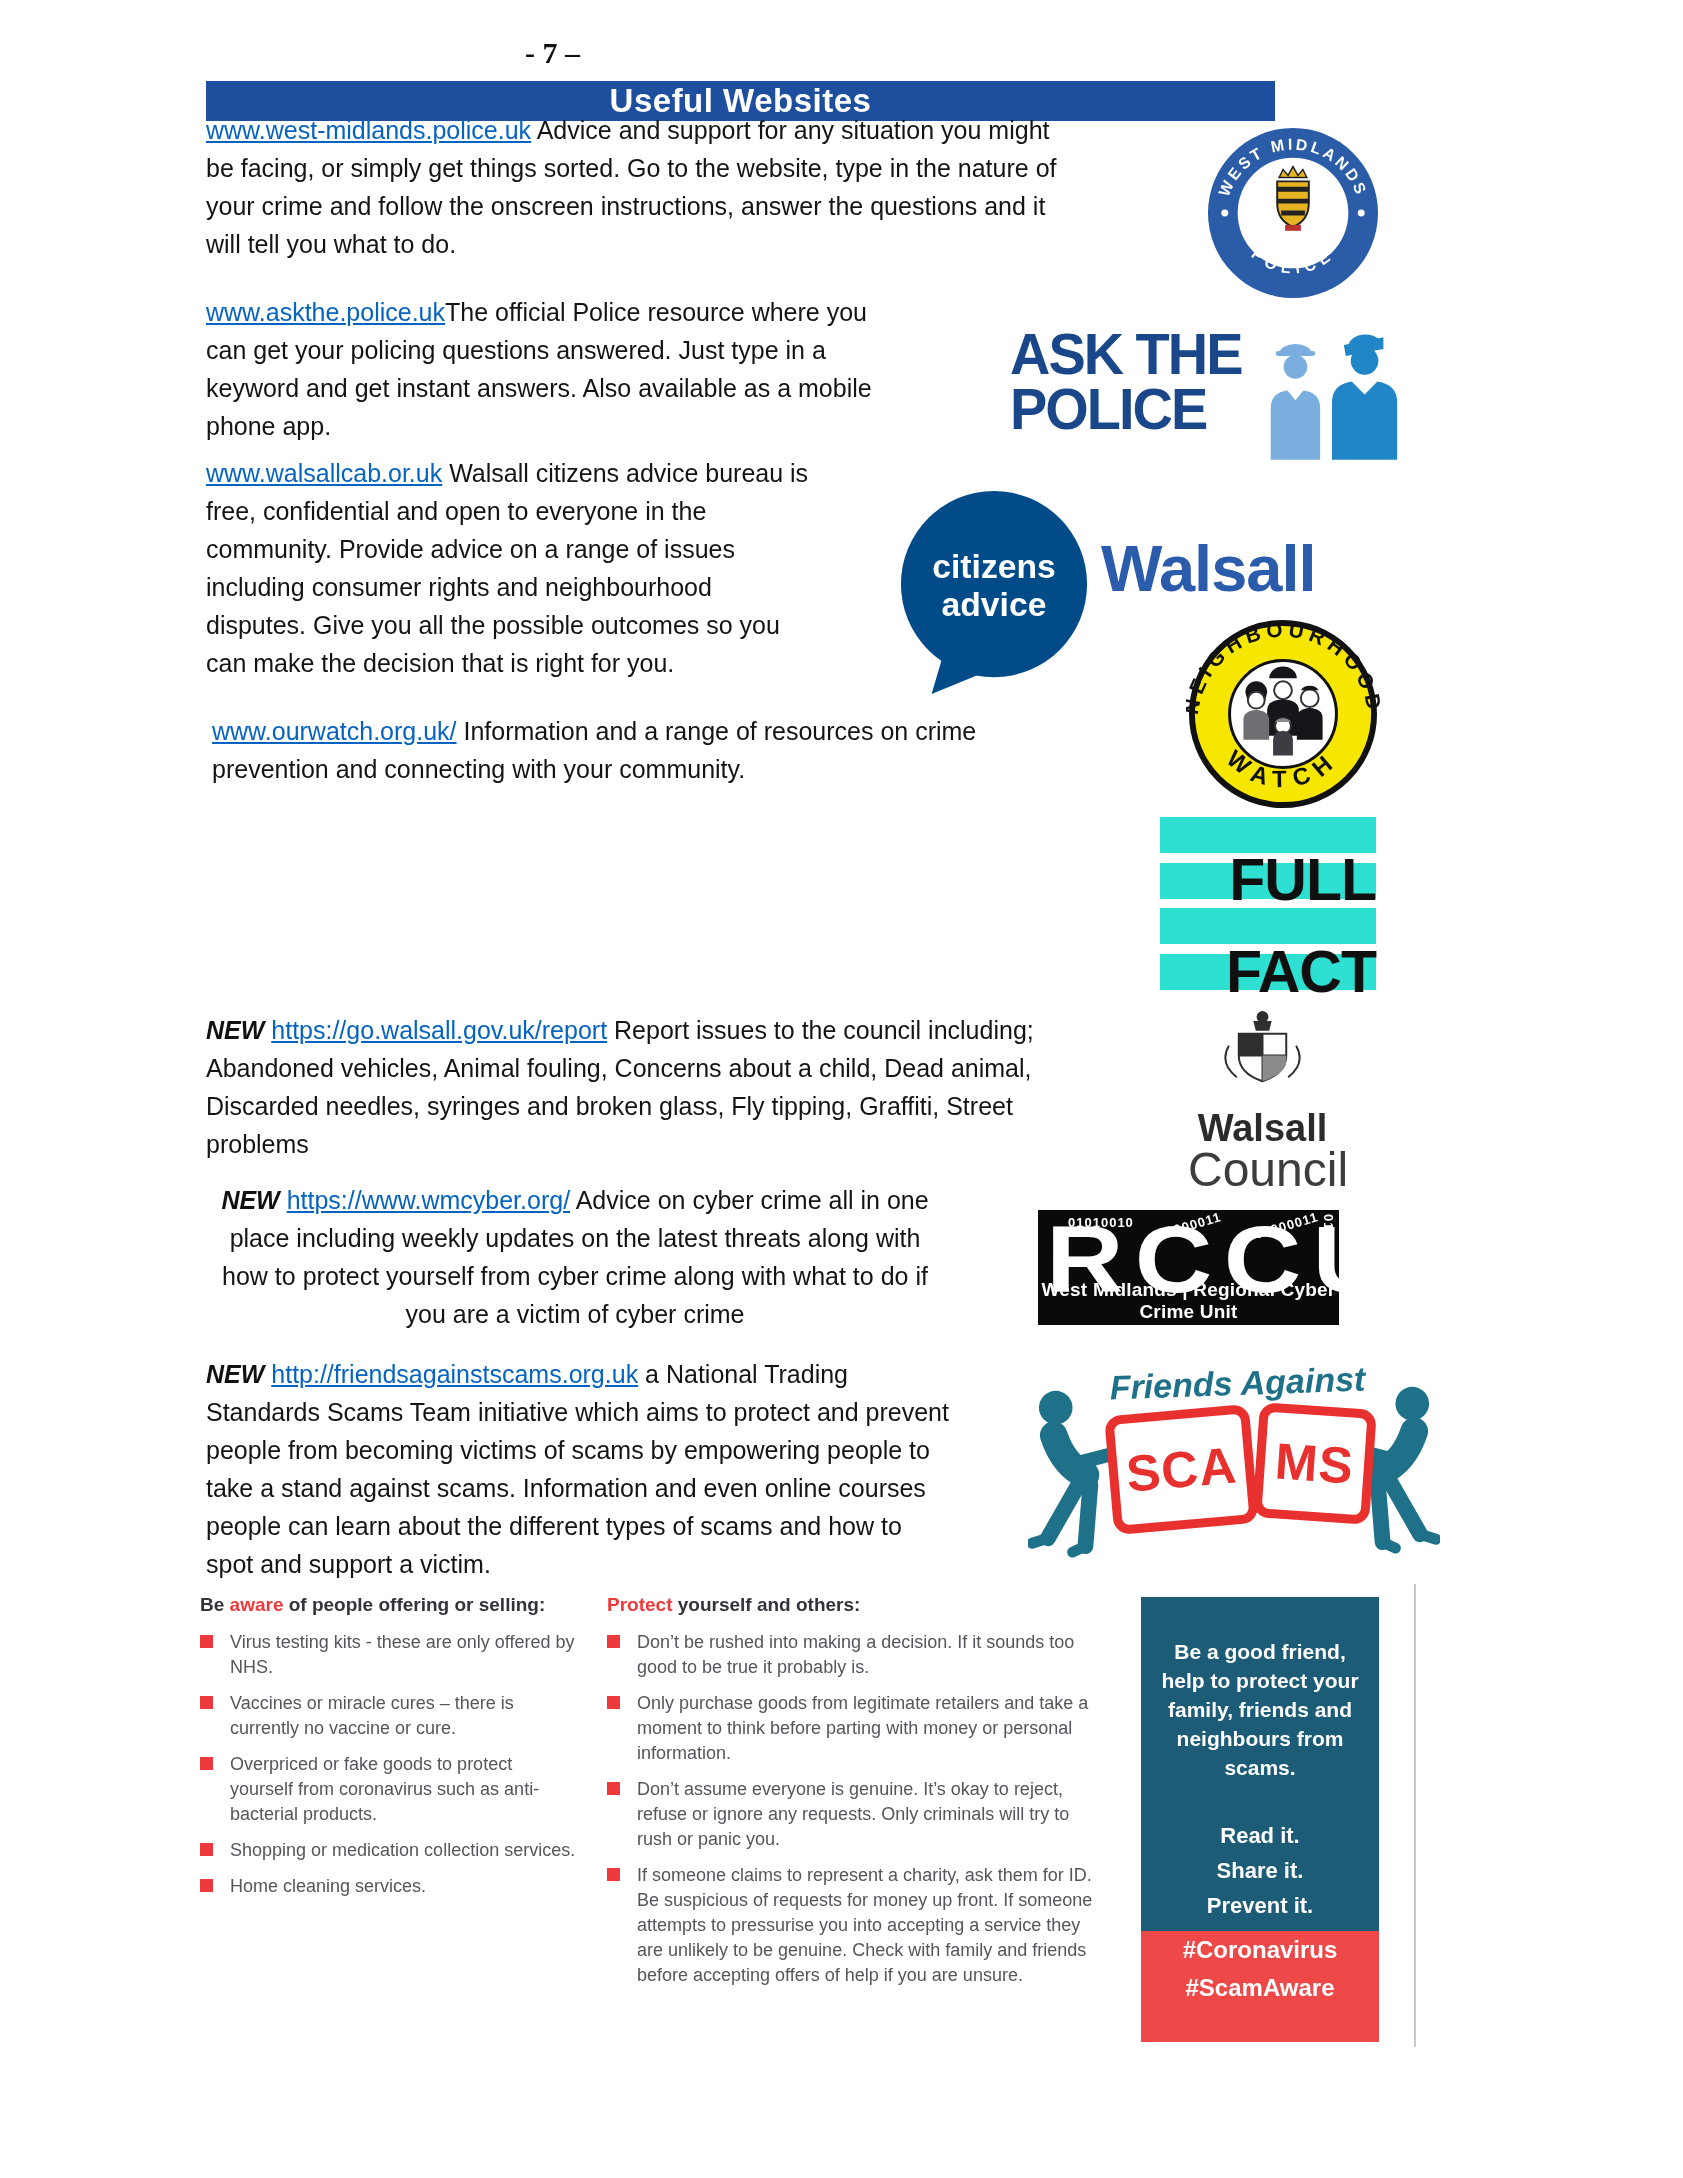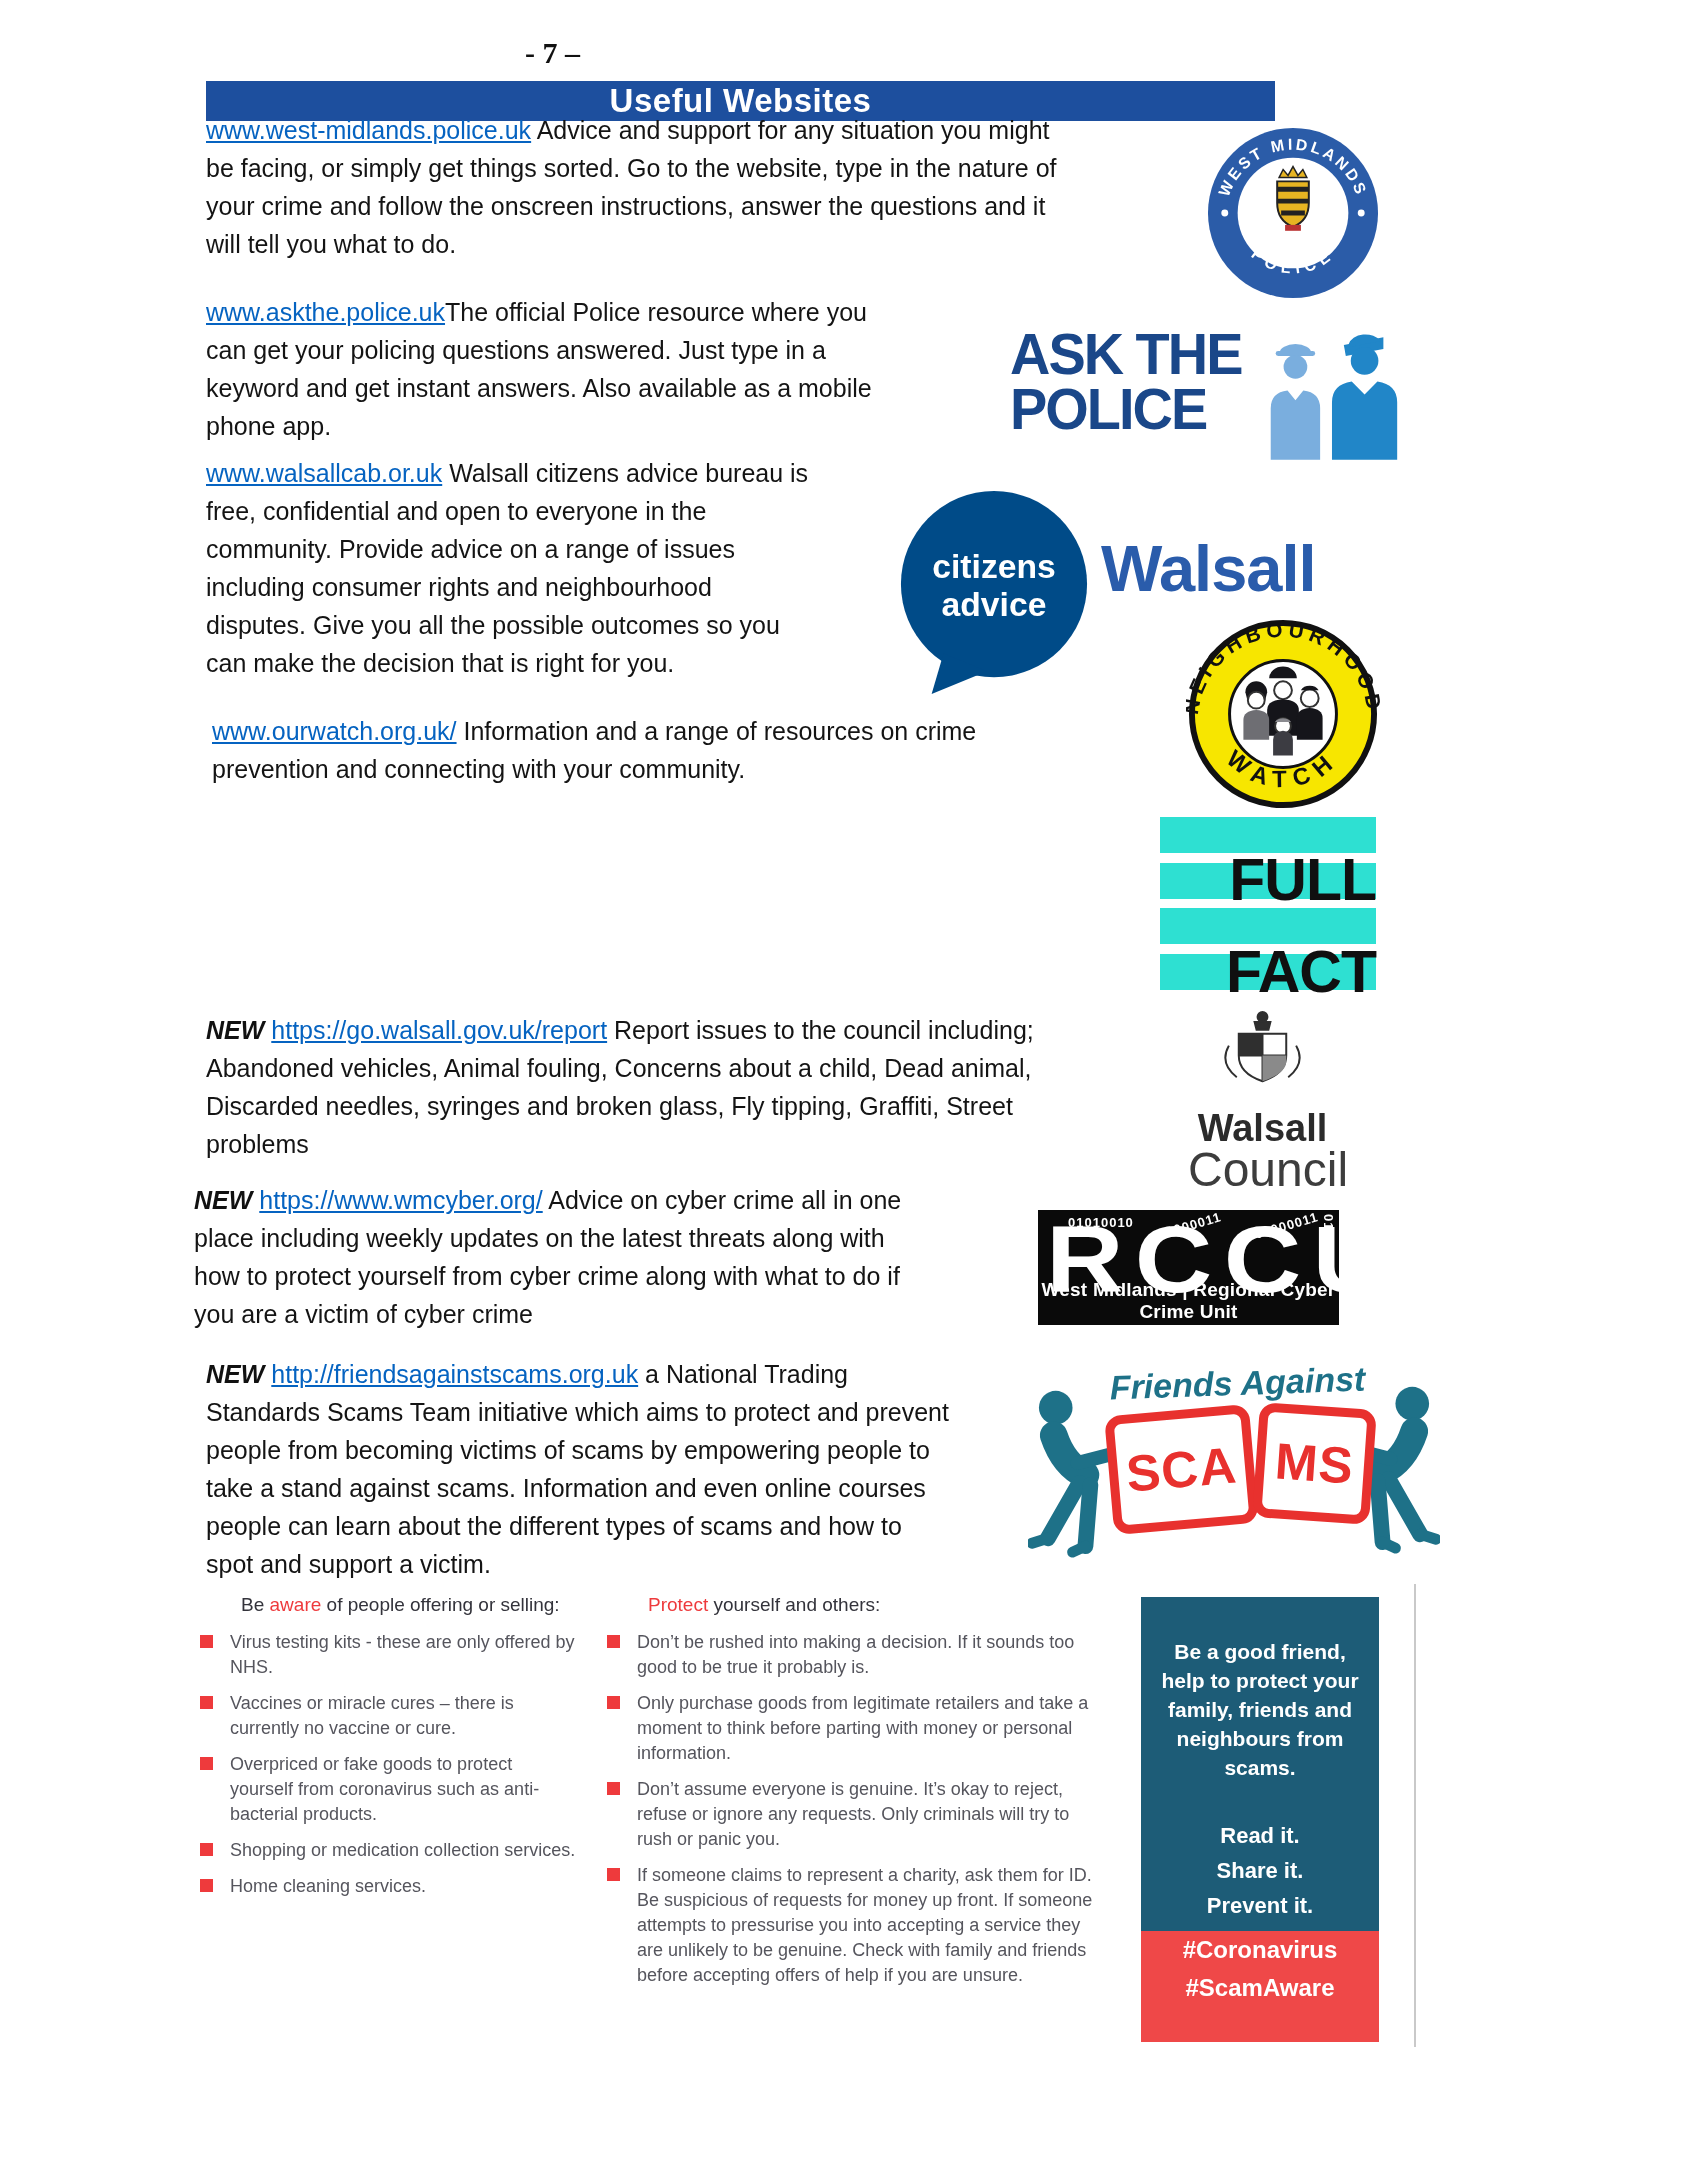--- a/index.html
+++ b/index.html
@@ -64,21 +64,21 @@
   .fas-sign{position:absolute;background:#fff;border:9px solid #e8312e;border-radius:16px;
             display:flex;align-items:center;justify-content:center;}
   .fas-sign span{font-weight:bold;font-size:51px;color:#e8312e;letter-spacing:1px;}
   .fas-sign.left{left:79px;top:48px;width:127px;height:101px;transform:rotate(-5deg);}
   .fas-sign.right{left:226px;top:44px;width:99px;height:97px;transform:rotate(4deg);}
   .fas-fig{position:absolute;width:99px;height:183px;}
   .fas-fig.left{left:-2px;top:16px;}
   .fas-fig.right{left:311px;top:12px;}
 
   
-  .ig-head{font-size:19px;font-weight:normal;color:#33333b;white-space:nowrap;margin-left:41px;}
+  .ig-head{font-size:19px;font-weight:bold;color:#33333b;white-space:nowrap;}
   .ig-red{color:#ee3a3c;}
   .ig-list{margin:14px 0 0 0;padding:0;list-style:none;}
   .ig-item{position:relative;padding-left:30px;font-size:18px;line-height:25px;color:#55555d;margin-bottom:11px;}
   .ig-bullet{position:absolute;left:0;top:5px;width:13px;height:13px;background:#ee3a3c;}
   .aware-col{left:200px;top:1594px;width:376px;}
   .protect-col{left:607px;top:1594px;width:500px;}
   .panel-teal{left:1141px;top:1597px;width:238px;height:334px;background:#1d5c77;color:#fff;
               text-align:center;box-sizing:border-box;padding:40px 16px 0 16px;}
   .panel-msg{font-size:21px;font-weight:bold;line-height:29px;}
   .panel-act{font-size:22px;font-weight:bold;line-height:35px;margin-top:36px;}
@@ -112,21 +112,21 @@
   <div class="abs para" style="left:212px;top:712px;width:792px;">
     <a>www.ourwatch.org.uk/</a><span> Information and a range of resources on crime prevention and connecting with your community.</span>
   </div>
 
 
   <div class="abs para" style="left:206px;top:1011px;width:911px;">
     <span class="new-prefix">NEW</span>
     <a>https://go.walsall.gov.uk/report</a><span> Report issues to the council including; Abandoned vehicles, Animal fouling, Concerns about a child, Dead animal, Discarded needles, syringes and broken glass, Fly tipping, Graffiti, Street problems</span>
   </div>
 
-  <div class="abs para" style="left:194px;top:1181px;width:738px;">
+  <div class="abs para" style="left:206px;top:1181px;width:738px;text-align:center;">
     <span class="new-prefix">NEW</span>
     <a>https://www.wmcyber.org/</a><span> Advice on cyber crime all in one place including weekly updates on the latest threats along with how to protect yourself from cyber crime along with what to do if you are a victim of cyber crime</span>
   </div>
 
   <div class="abs para" style="left:206px;top:1355px;width:743px;">
     <span class="new-prefix">NEW</span>
     <a>http://friendsagainstscams.org.uk</a><span>  a National Trading Standards Scams Team initiative which aims to protect and prevent people from becoming victims of scams by empowering people to take a stand against scams. Information and even online courses people can learn about the different types of scams and how to spot and support a victim.</span>
   </div>
 
   <div class="abs wmp-badge">

